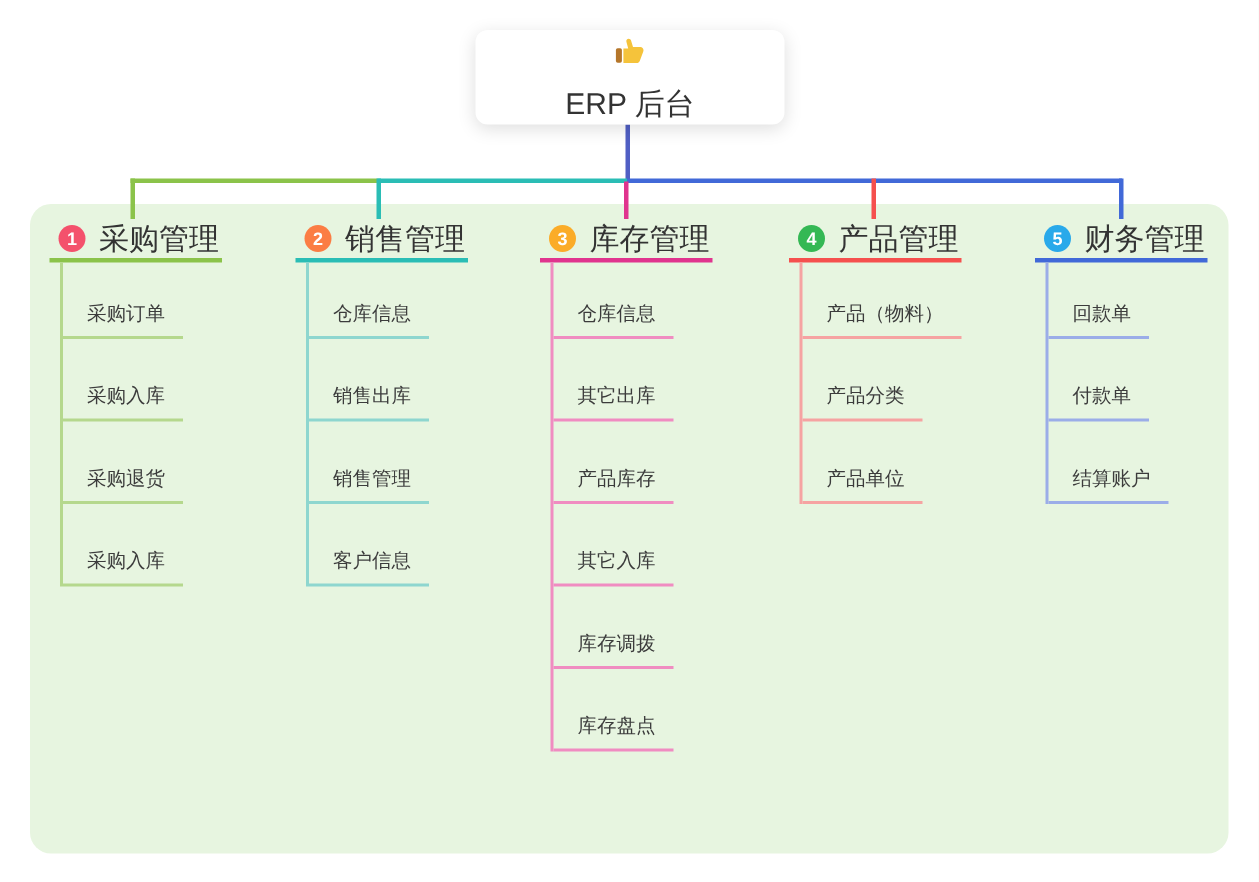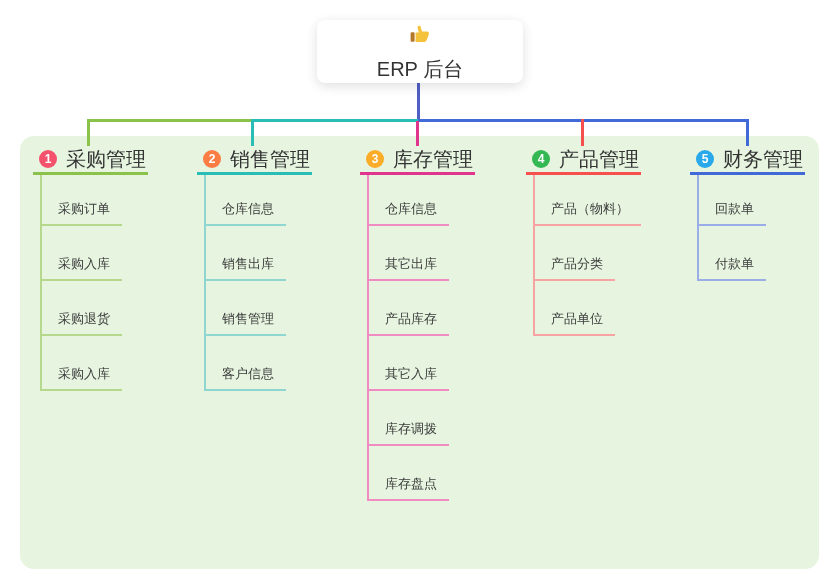--- a/index.html
+++ b/index.html
@@ -165,16 +165,19 @@
       <span class="badge" style="background: rgb(41, 169, 234);">5</span>
       <span class="branch-label">财务管理</span>
     </div>
     <div class="children">
       <div class="child">
           <span>回款单</span>
         </div>
       <div class="child">
           <span>付款单</span>
         </div>
+      <div class="child">
+          <span>结算账户</span>
+        </div>
     </div>
   </div>
 
 </div>
 
 </body></html>

